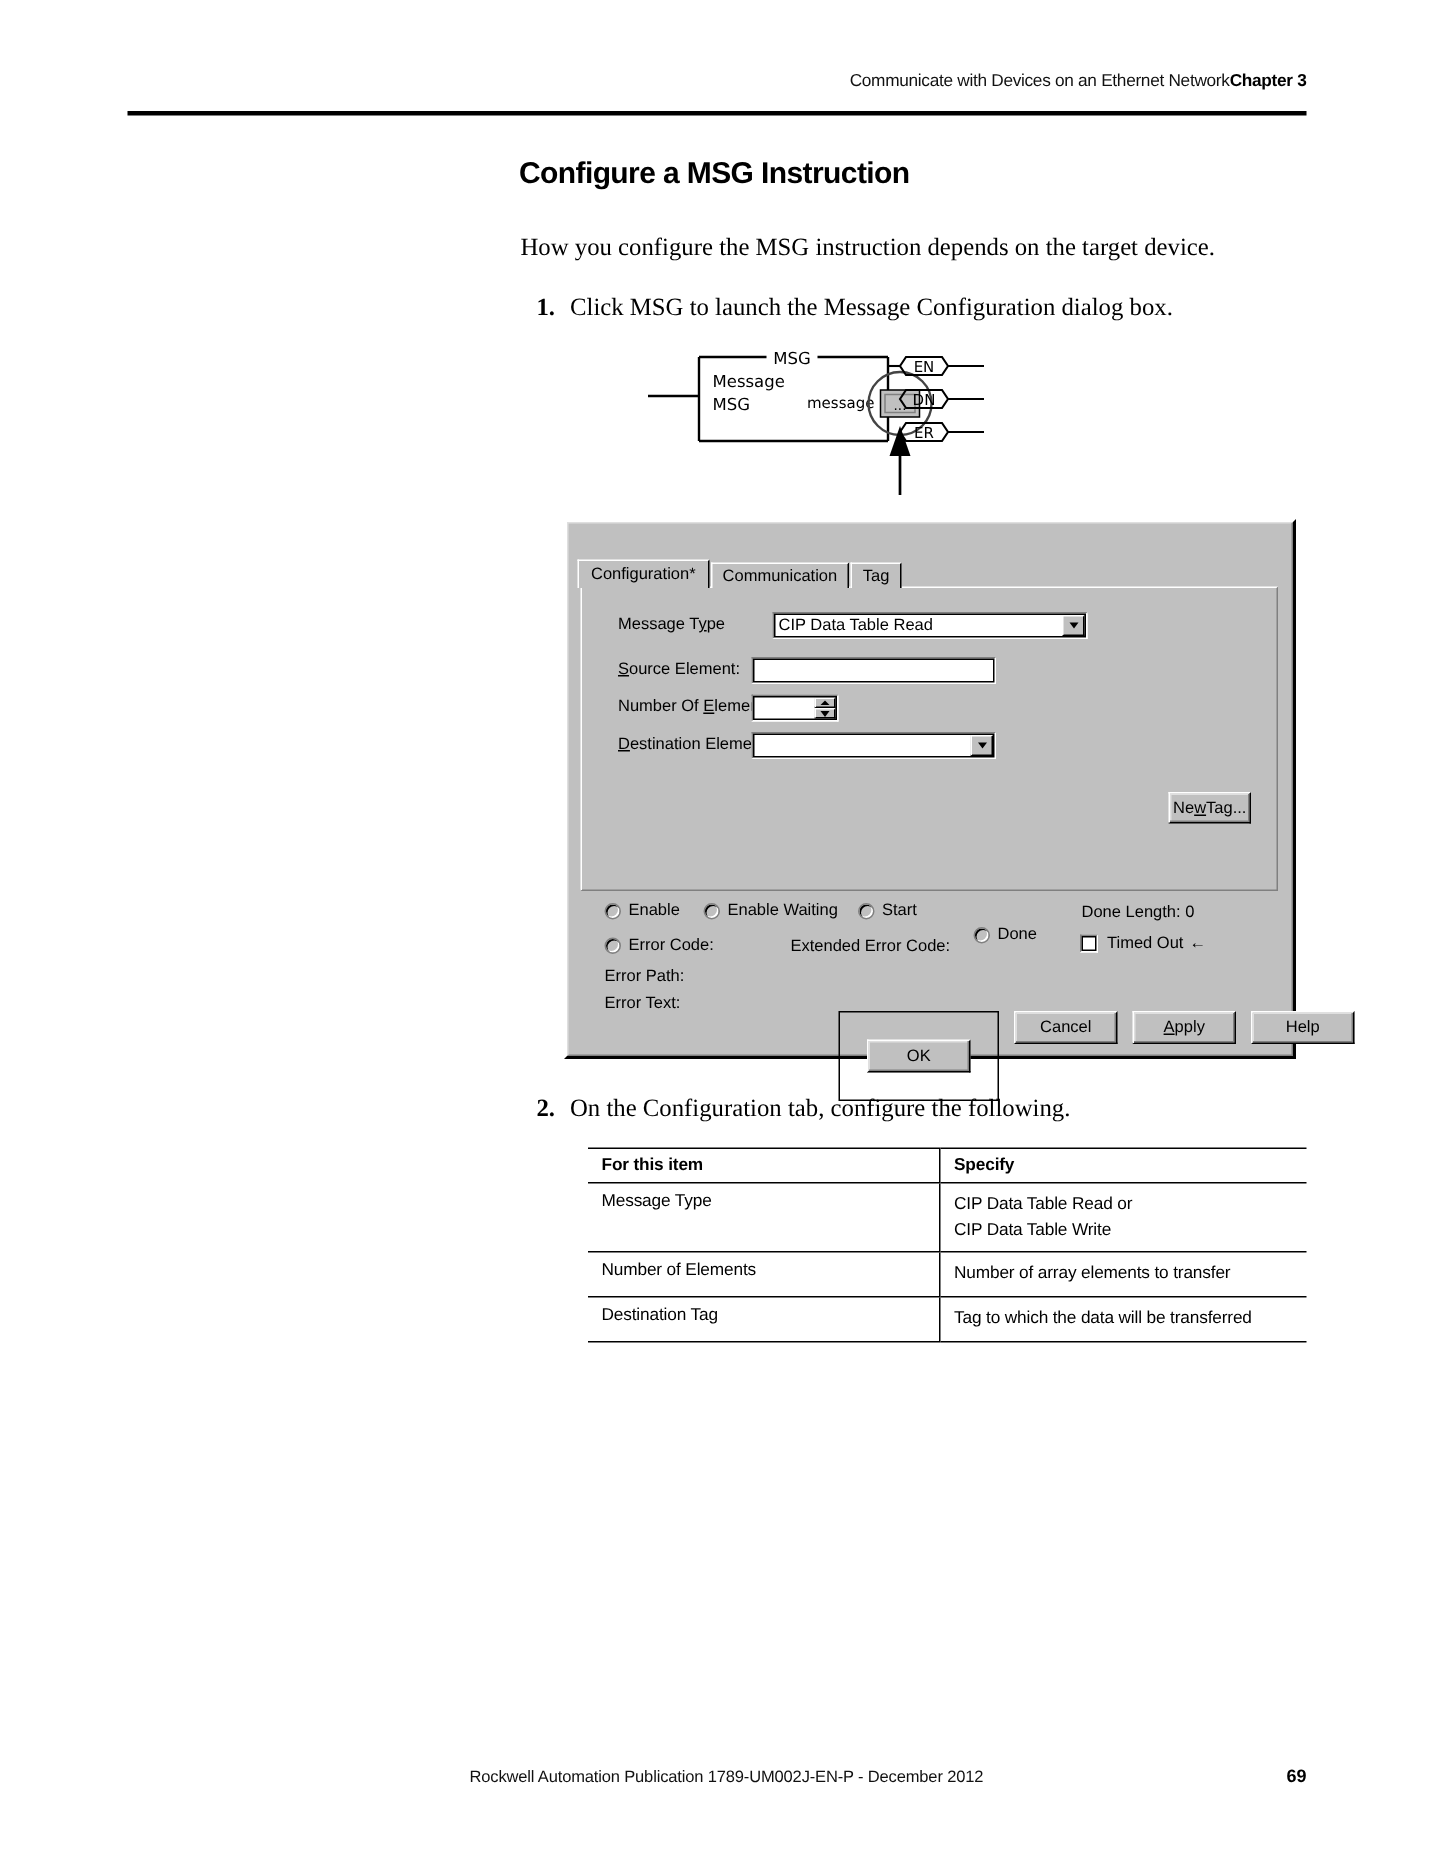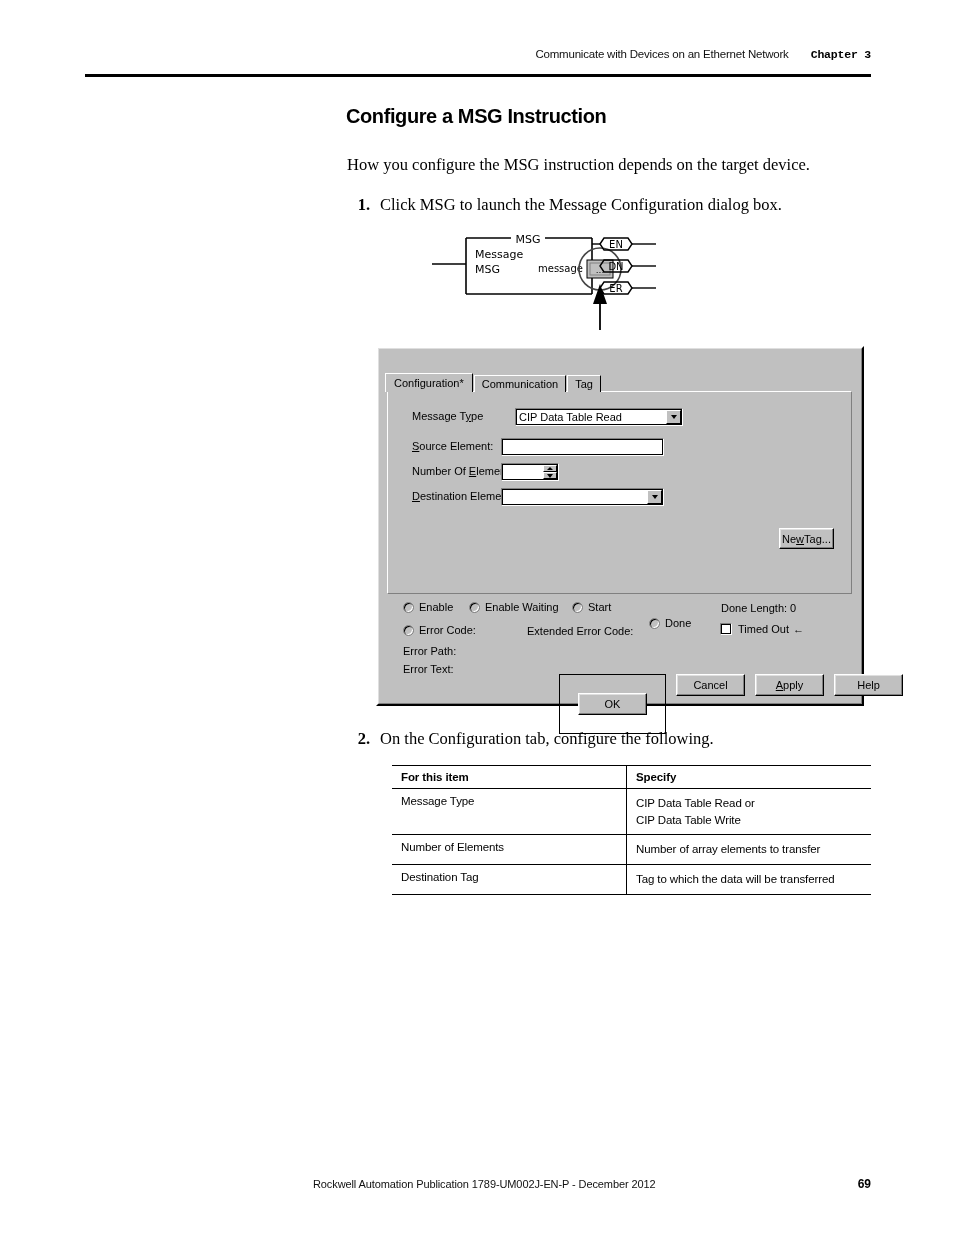--- a/index.html
+++ b/index.html
@@ -33,24 +33,23 @@
     justify-content: flex-end;
     white-space: nowrap;
   }
   .header-running {
     font-family: "Liberation Sans", sans-serif;
     font-size: 11.5px;
     letter-spacing: -0.2px;
     color: #111;
   }
   .header-chapter {
-    font-family: Liberation Mono, monospace;
+    font-family: Liberation Sans, sans-serif;
     font-size: 11.5px;
     font-weight: bold;
-    margin-left: 22px;
     color: #000;
     letter-spacing: -0.2px;
   }
   .header-rule {
     position: absolute;
     left: 85px;
     top: 74px;
     width: 786px;
     height: 3px;
     background: #000;
@@ -544,21 +543,21 @@
       <div class="tab">
         <span>Tag</span>
       </div>
     </div>
 
     <div class="tabpage">
 
       <div class="field-row" style="left:24px; top:18px;">
         <span class="field-label" style="width:98px;"><span>Message T</span><u>y</u><span>pe</span></span>
       </div>
-      <div class="combo" style="position:absolute; left:127px; top:16px; width:168px;">
+      <div class="combo" style="position:absolute; left:127px; top:16px; width:210px;">
         <span class="combo-text">CIP Data Table Read</span>
         <span class="combo-arrow">
             <i class="tri-down"></i>
           </span>
       </div>
 
       <div class="field-row" style="left:24px; top:48px;">
         <span class="field-label"><u>S</u><span>ource Element:</span></span>
       </div>
       <div class="textbox" style="position:absolute; left:113px; top:46px; width:163px;">

